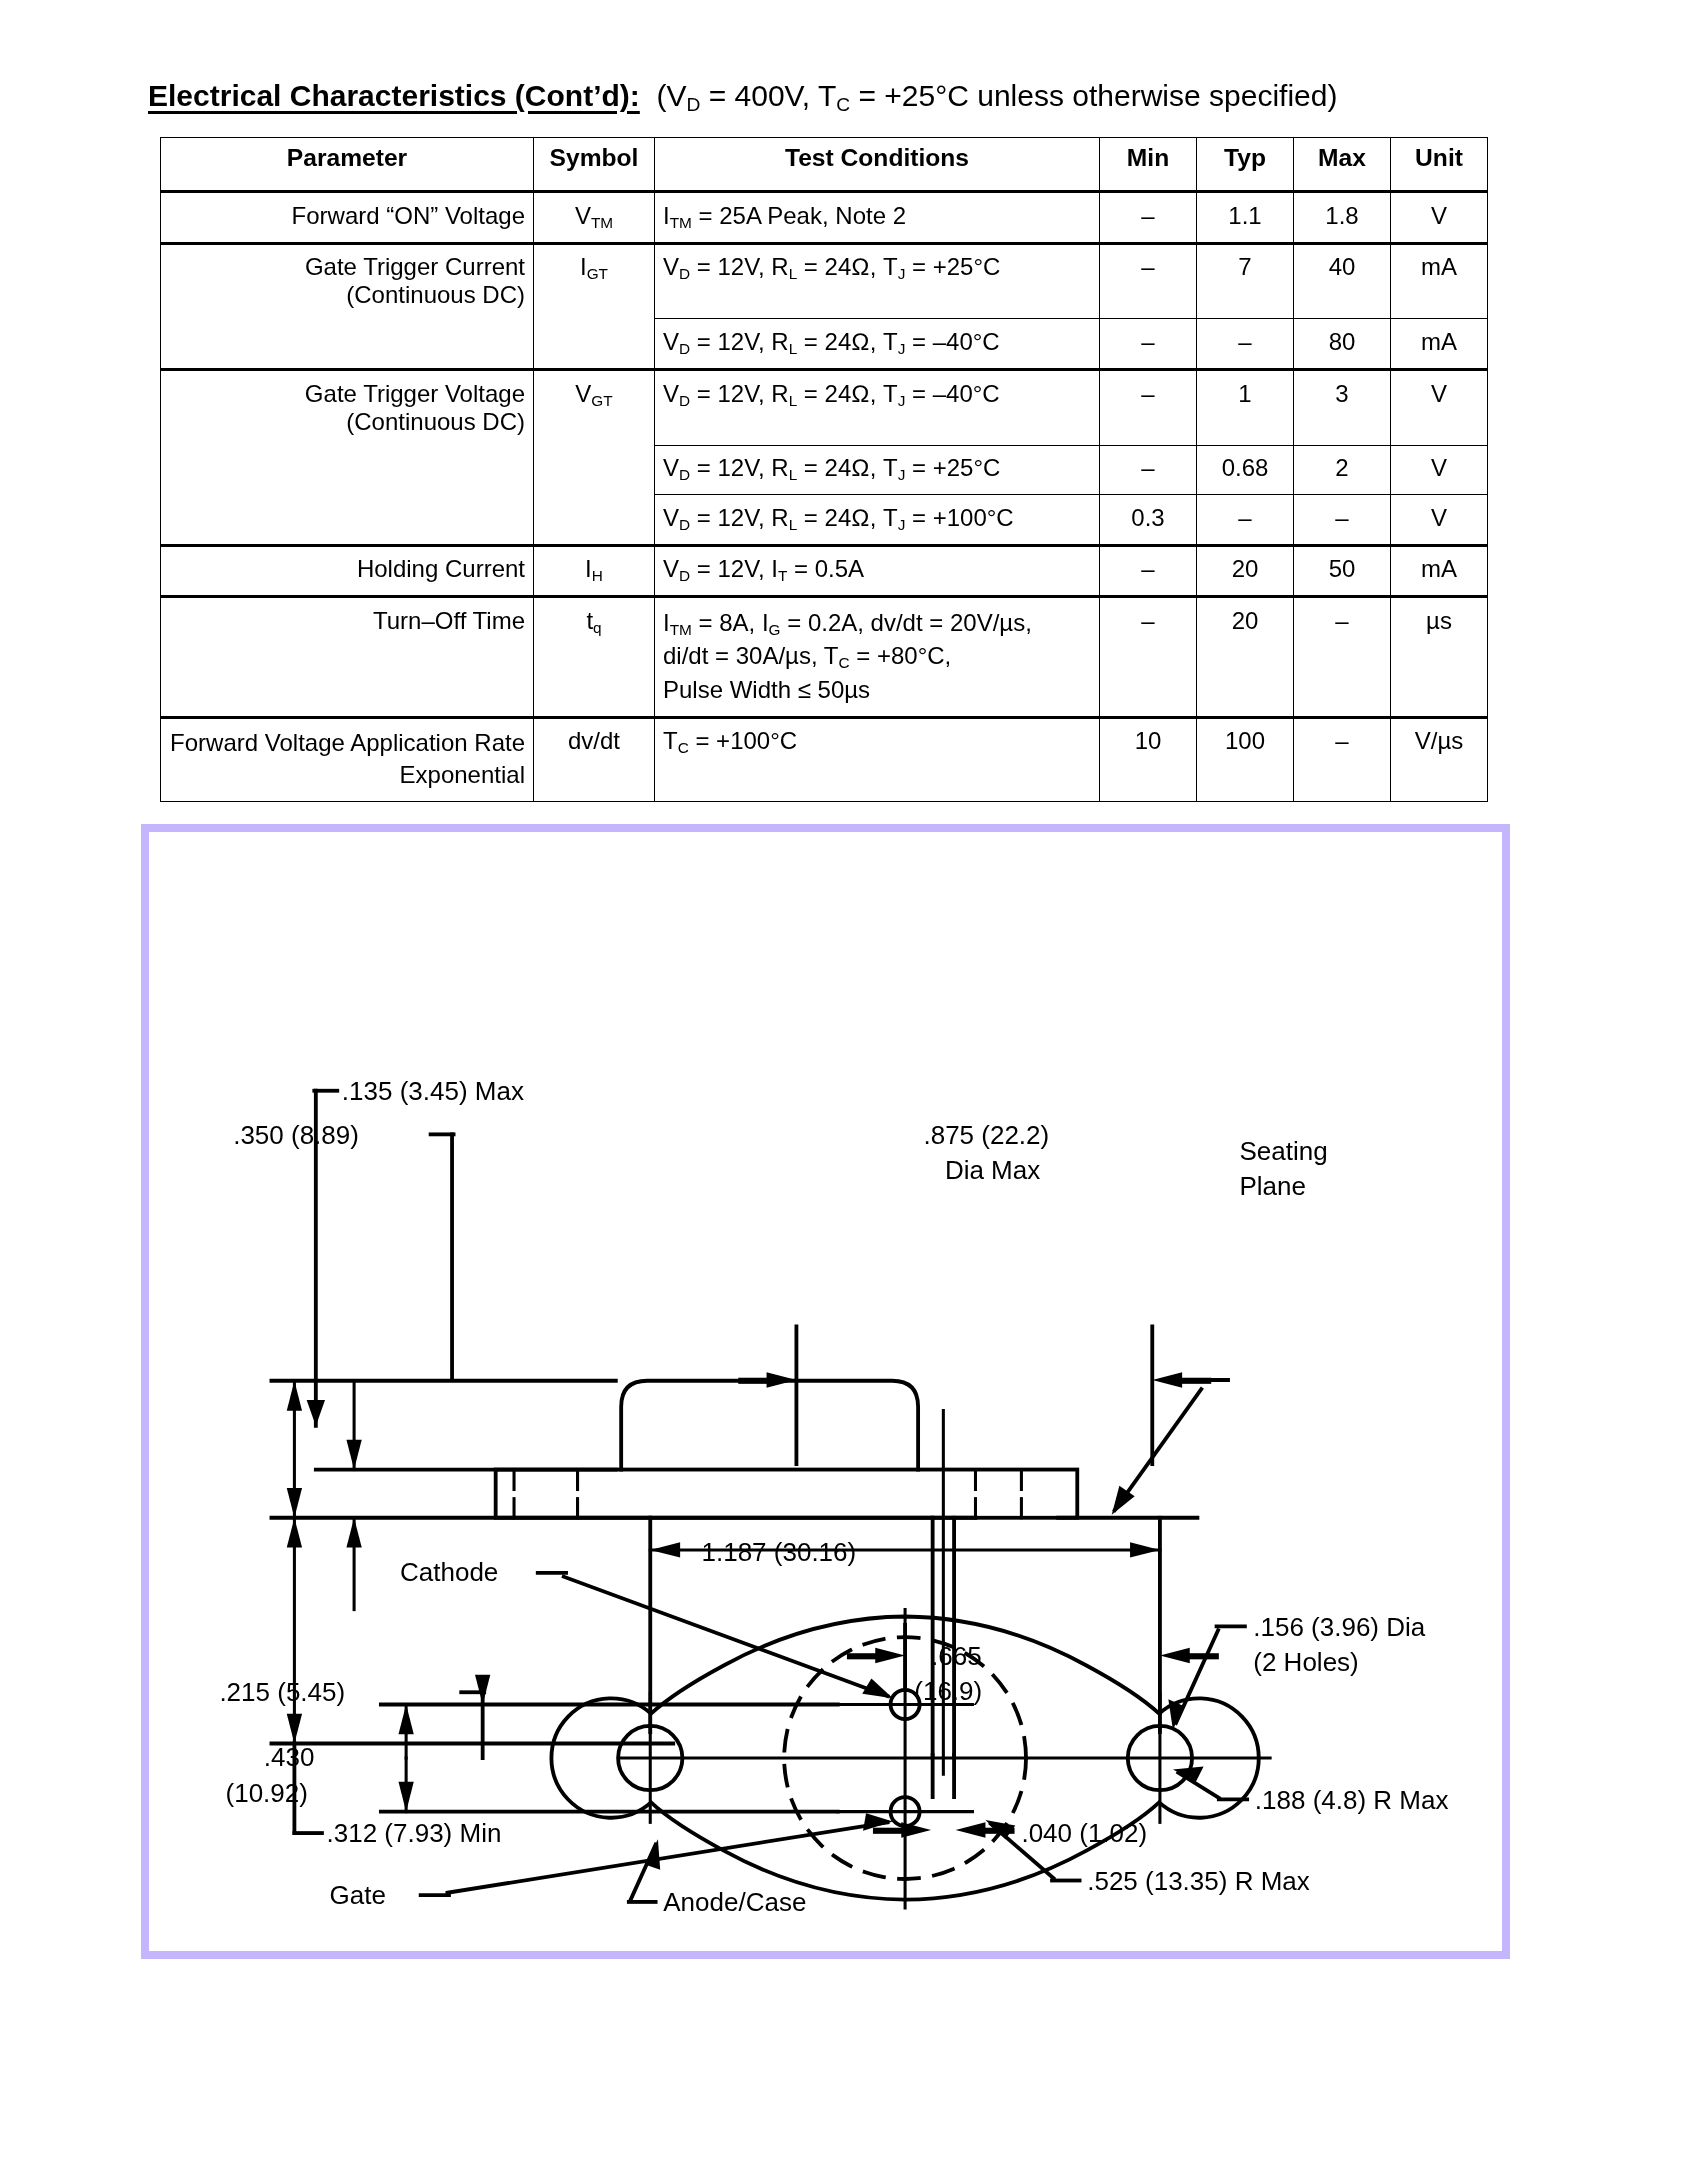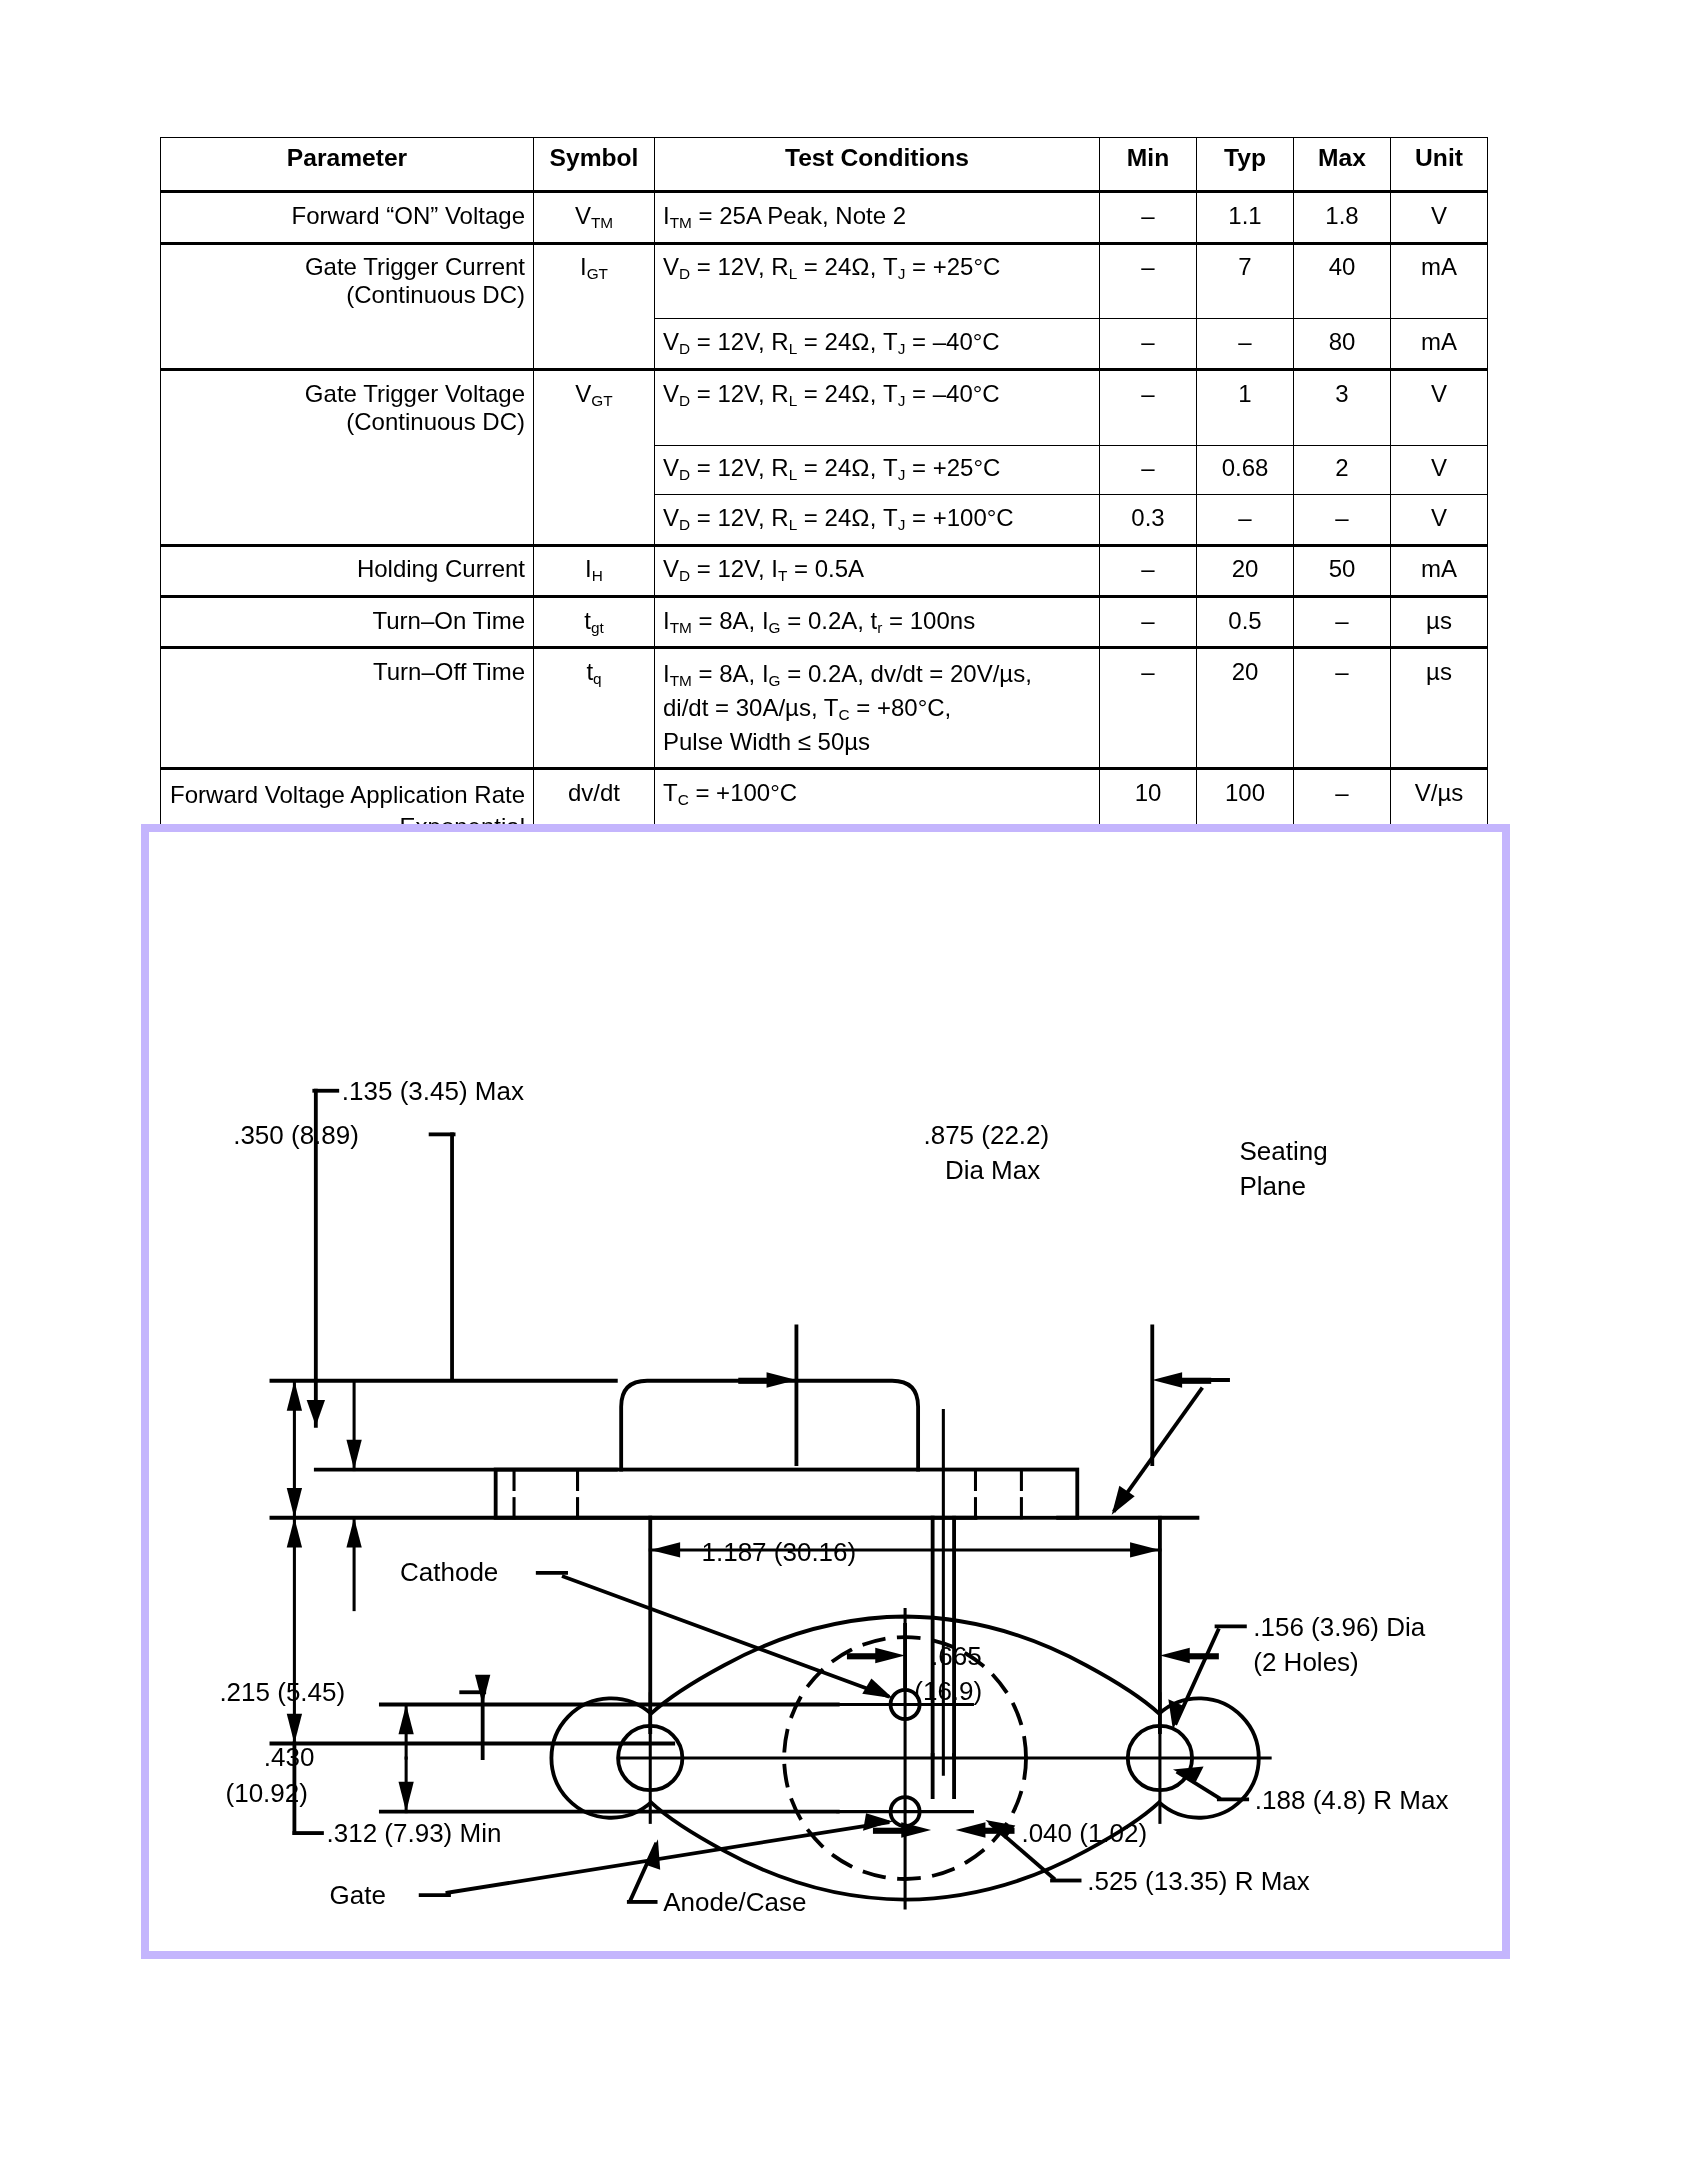--- a/index.html
+++ b/index.html
@@ -116,20 +116,23 @@
     font-family: "Liberation Sans", sans-serif;
     font-size: 34px;
     fill: #000;
   }
 </style>
 </head>
 <body>
 
 <div class="page">
 
+  <div class="heading">
+    <span class="bold-underline">Electrical Characteristics (Cont’d):</span><span class="cond">&nbsp; <span>(V</span><sub>D</sub><span> = 400V, T</span><sub>C</sub><span> = +25°C unless otherwise specified)</span></span>
+  </div>
 
   <table class="spec-table">
     <colgroup>
       <col style="width:373px">
       <col style="width:121px">
       <col style="width:445px">
       <col style="width:97px">
       <col style="width:97px">
       <col style="width:97px">
       <col style="width:97px">
@@ -210,29 +213,20 @@
       <tr class="group-top">
         <td class="c-param">Holding Current</td>
         <td class="c-symbol"><span>I</span><sub>H</sub></td>
         <td class="c-cond">V<sub>D</sub> = 12V, I<sub>T</sub> = 0.5A</td>
         <td class="c-num">–</td>
         <td class="c-num">20</td>
         <td class="c-num">50</td>
         <td class="c-unit">mA</td>
       </tr>
 
-      <tr class="group-top">
-        <td class="c-param">Turn–On Time</td>
-        <td class="c-symbol"><span>t</span><sub>gt</sub></td>
-        <td class="c-cond">I<sub>TM</sub> = 8A, I<sub>G</sub> = 0.2A, t<sub>r</sub> = 100ns</td>
-        <td class="c-num">–</td>
-        <td class="c-num">0.5</td>
-        <td class="c-num">–</td>
-        <td class="c-unit">µs</td>
-      </tr>
 
       <tr class="group-top">
         <td class="c-param">Turn–Off Time</td>
         <td class="c-symbol"><span>t</span><sub>q</sub></td>
         <td class="c-cond cell-multiline">
           I<sub>TM</sub> = 8A, I<sub>G</sub> = 0.2A, dv/dt = 20V/µs,<br>
           di/dt = 30A/µs, T<sub>C</sub> = +80°C,<br>
           Pulse Width ≤ 50µs
         </td>
         <td class="c-num">–</td>

